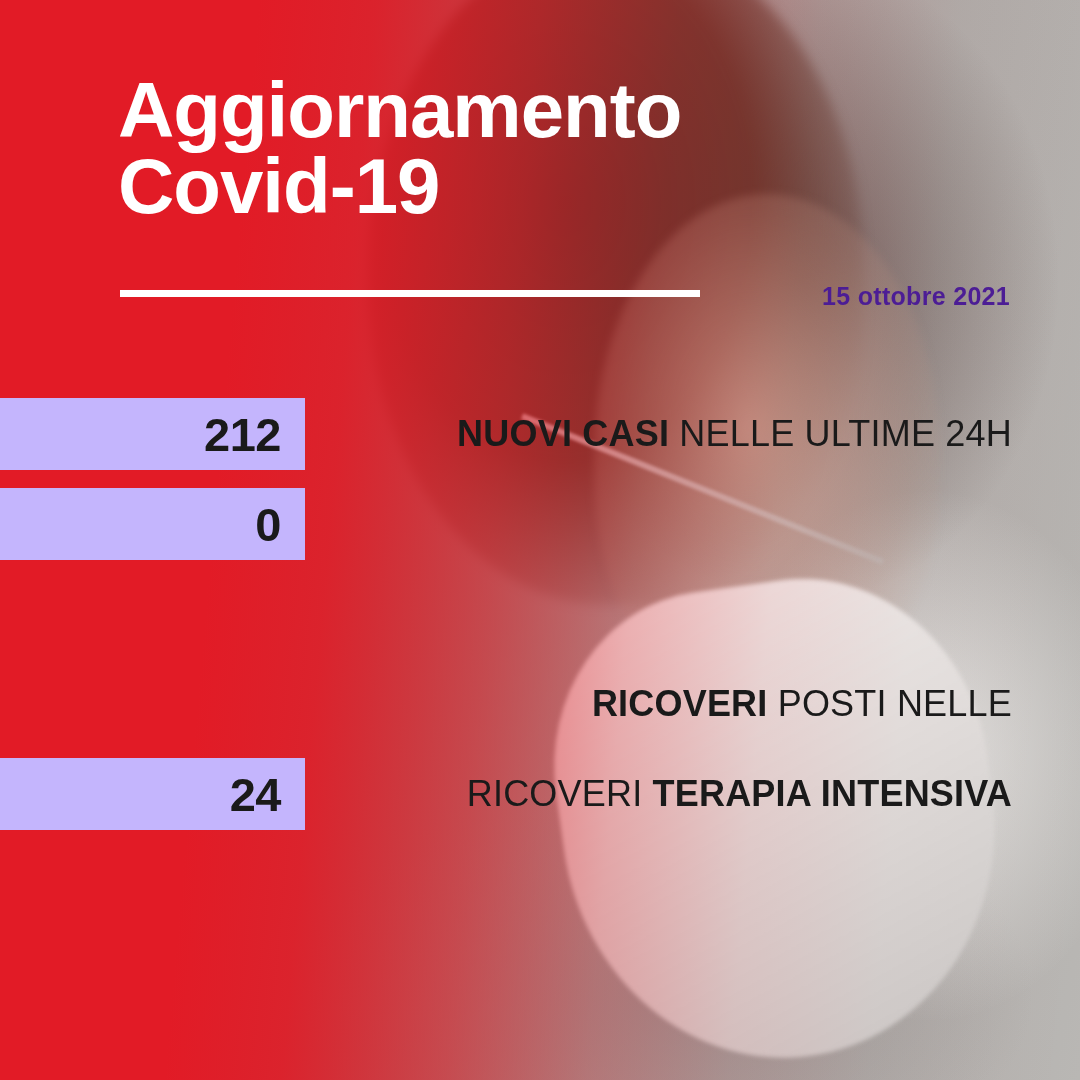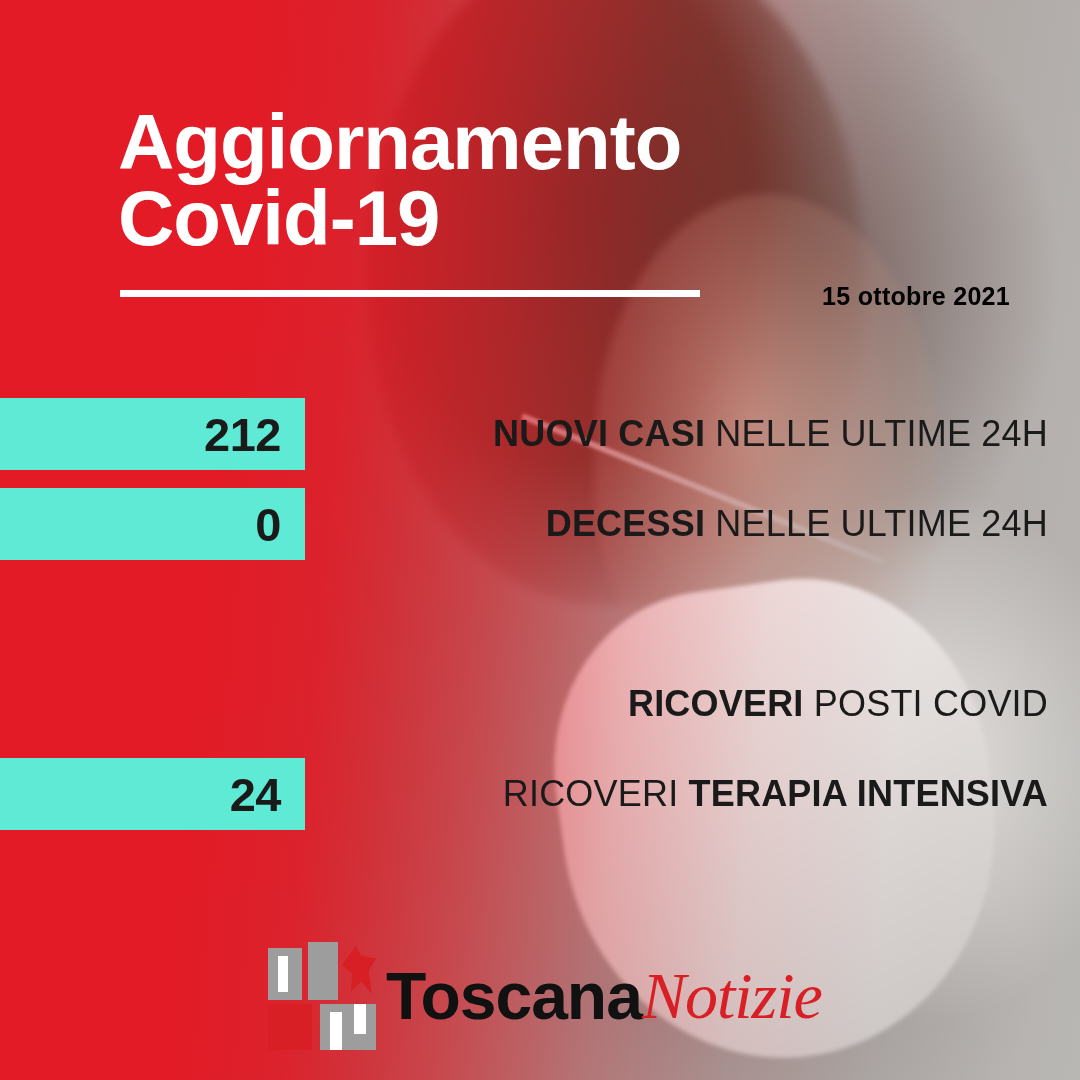--- a/index.html
+++ b/index.html
@@ -93,35 +93,34 @@
   .title {
     position: absolute;
     left: 118px;
     top: 72px;
     color: #ffffff;
     font-weight: bold;
     font-size: 78px;
     line-height: 0.98;
     letter-spacing: -1px;
     white-space: pre-line;
-    margin-top: 32px;
   }
   .rule {
     position: absolute;
     left: 120px;
     top: 290px;
     width: 580px;
     height: 7px;
     background: #ffffff;
   }
   .date {
     position: absolute;
     right: 70px;
     top: 282px;
-    color: #000000;
+    color: #4c1d95;
     font-weight: bold;
     font-size: 25px;
     letter-spacing: 0.3px;
   }
 
   
   .stats {
     position: absolute;
     left: 0;
     top: 398px;
@@ -130,39 +129,39 @@
   .stat-row {
     position: relative;
     height: 72px;
     margin-bottom: 18px;
     display: flex;
     align-items: center;
   }
   .stat-chip {
     width: 305px;
     height: 72px;
-    background: #5eead4;
+    background: #c4b5fd;
     display: flex;
     align-items: center;
     justify-content: flex-end;
     box-sizing: border-box;
     padding-right: 24px;
     flex: none;
     padding-left: 43px;
   }
   .stat-value {
     color: #1a1a1a;
     font-weight: bold;
     font-size: 47px;
     letter-spacing: -0.5px;
   }
   .stat-label {
     flex: 1;
     text-align: right;
-    padding-right: 32px;
+    padding-right: 68px;
     color: #1a1a1a;
     font-size: 36px;
     letter-spacing: 0.2px;
     white-space: nowrap;
   }
   .stat-label .b { font-weight: bold; }
   .stat-label .n { font-weight: normal; }
 
   
   .logo {
@@ -229,53 +228,36 @@
       </div>
       <div class="stat-label">
         <span class="b">NUOVI CASI</span><span class="n"> NELLE ULTIME 24H</span>
       </div>
     </div>
 
     <div class="stat-row">
       <div class="stat-chip">
         <span class="stat-value">0</span>
       </div>
+    </div>
+
+    <div class="stat-row">
+    </div>
+
+    <div class="stat-row">
       <div class="stat-label">
-        <span class="b">DECESSI</span><span class="n"> NELLE ULTIME 24H</span>
-      </div>
-    </div>
-
-    <div class="stat-row">
-    </div>
-
-    <div class="stat-row">
-      <div class="stat-label">
-        <span class="b">RICOVERI</span><span class="n"> POSTI COVID</span>
+        <span class="b">RICOVERI</span><span class="n"> POSTI NELLE</span>
       </div>
     </div>
 
     <div class="stat-row">
       <div class="stat-chip">
         <span class="stat-value">24</span>
       </div>
       <div class="stat-label">
         <span class="n">RICOVERI </span><span class="b">TERAPIA INTENSIVA</span>
       </div>
     </div>
 
   </div>
 
-  <div class="logo">
-    <div class="logo-mark">
-      <div class="lm-a"></div>
-        <div class="lm-a2"></div>
-      <div class="lm-b"></div>
-      <div class="lm-c"></div>
-      <div class="lm-d"></div>
-      <div class="lm-e"></div>
-        <div class="lm-e2"></div>
-        <div class="lm-e3"></div>
-    </div>
-    <span class="logo-toscana">Toscana</span>
-      <span class="logo-notizie">Notizie</span>
-  </div>
 
 </div>
 
 </body></html>

